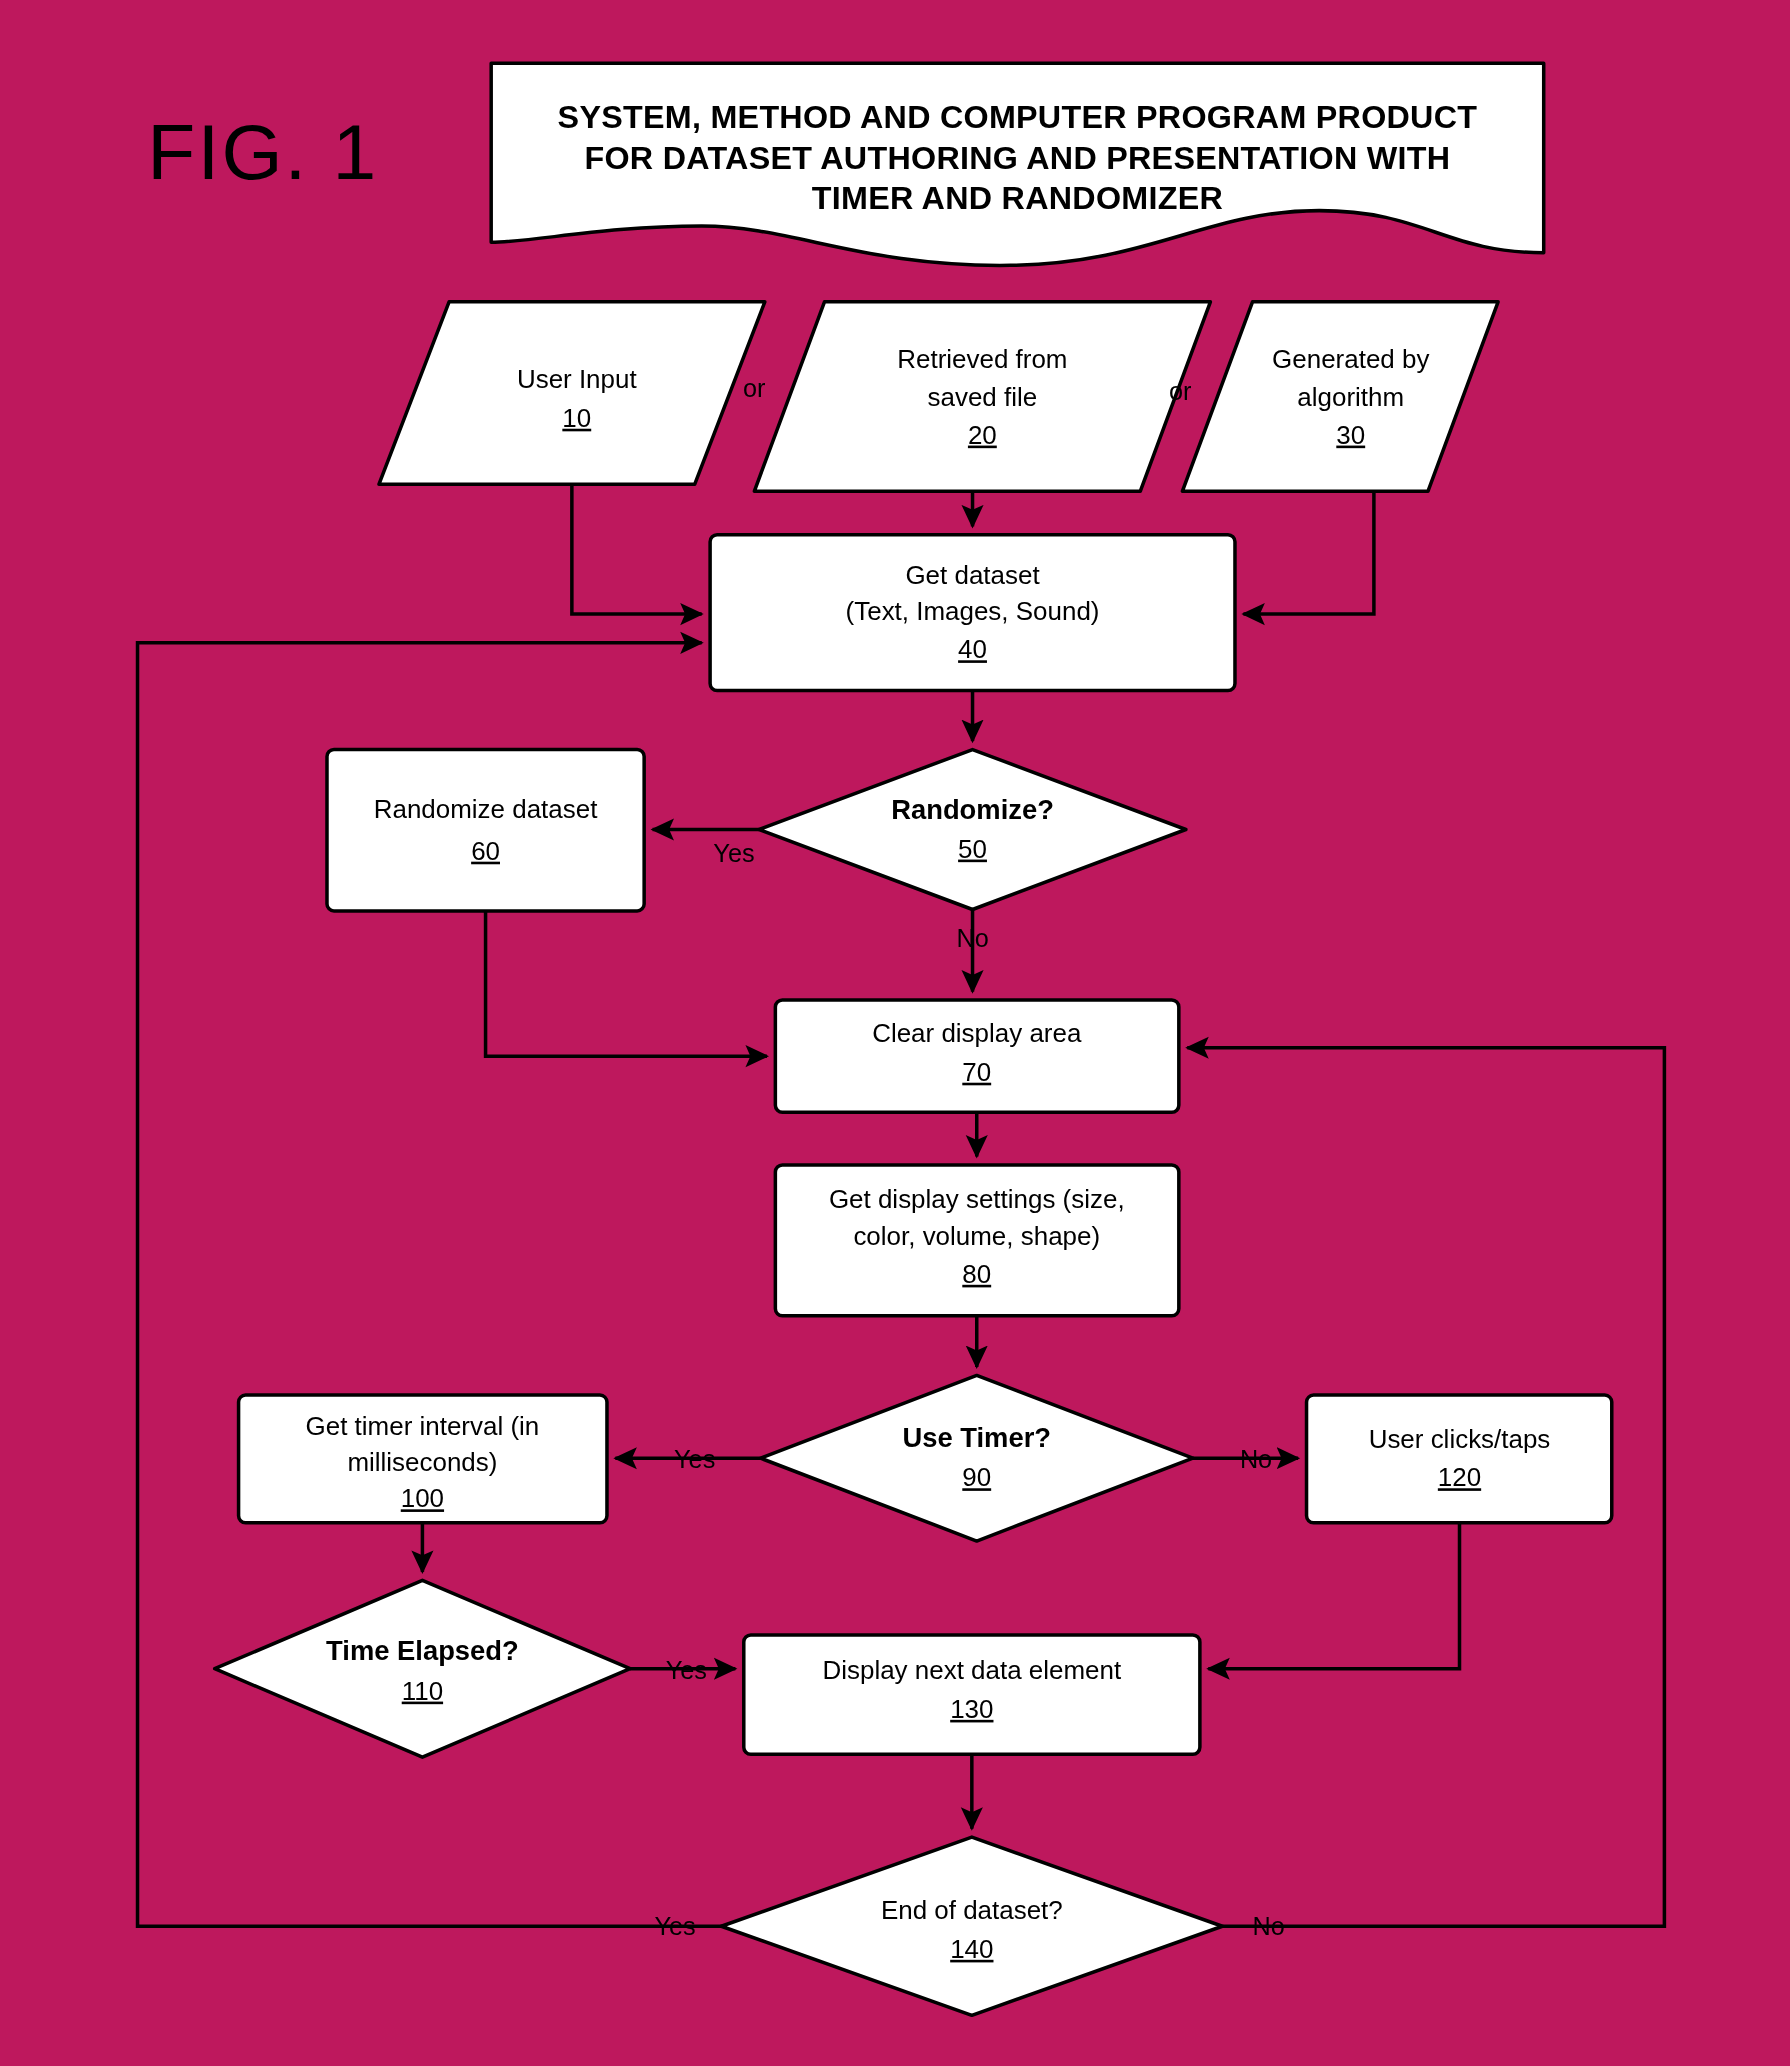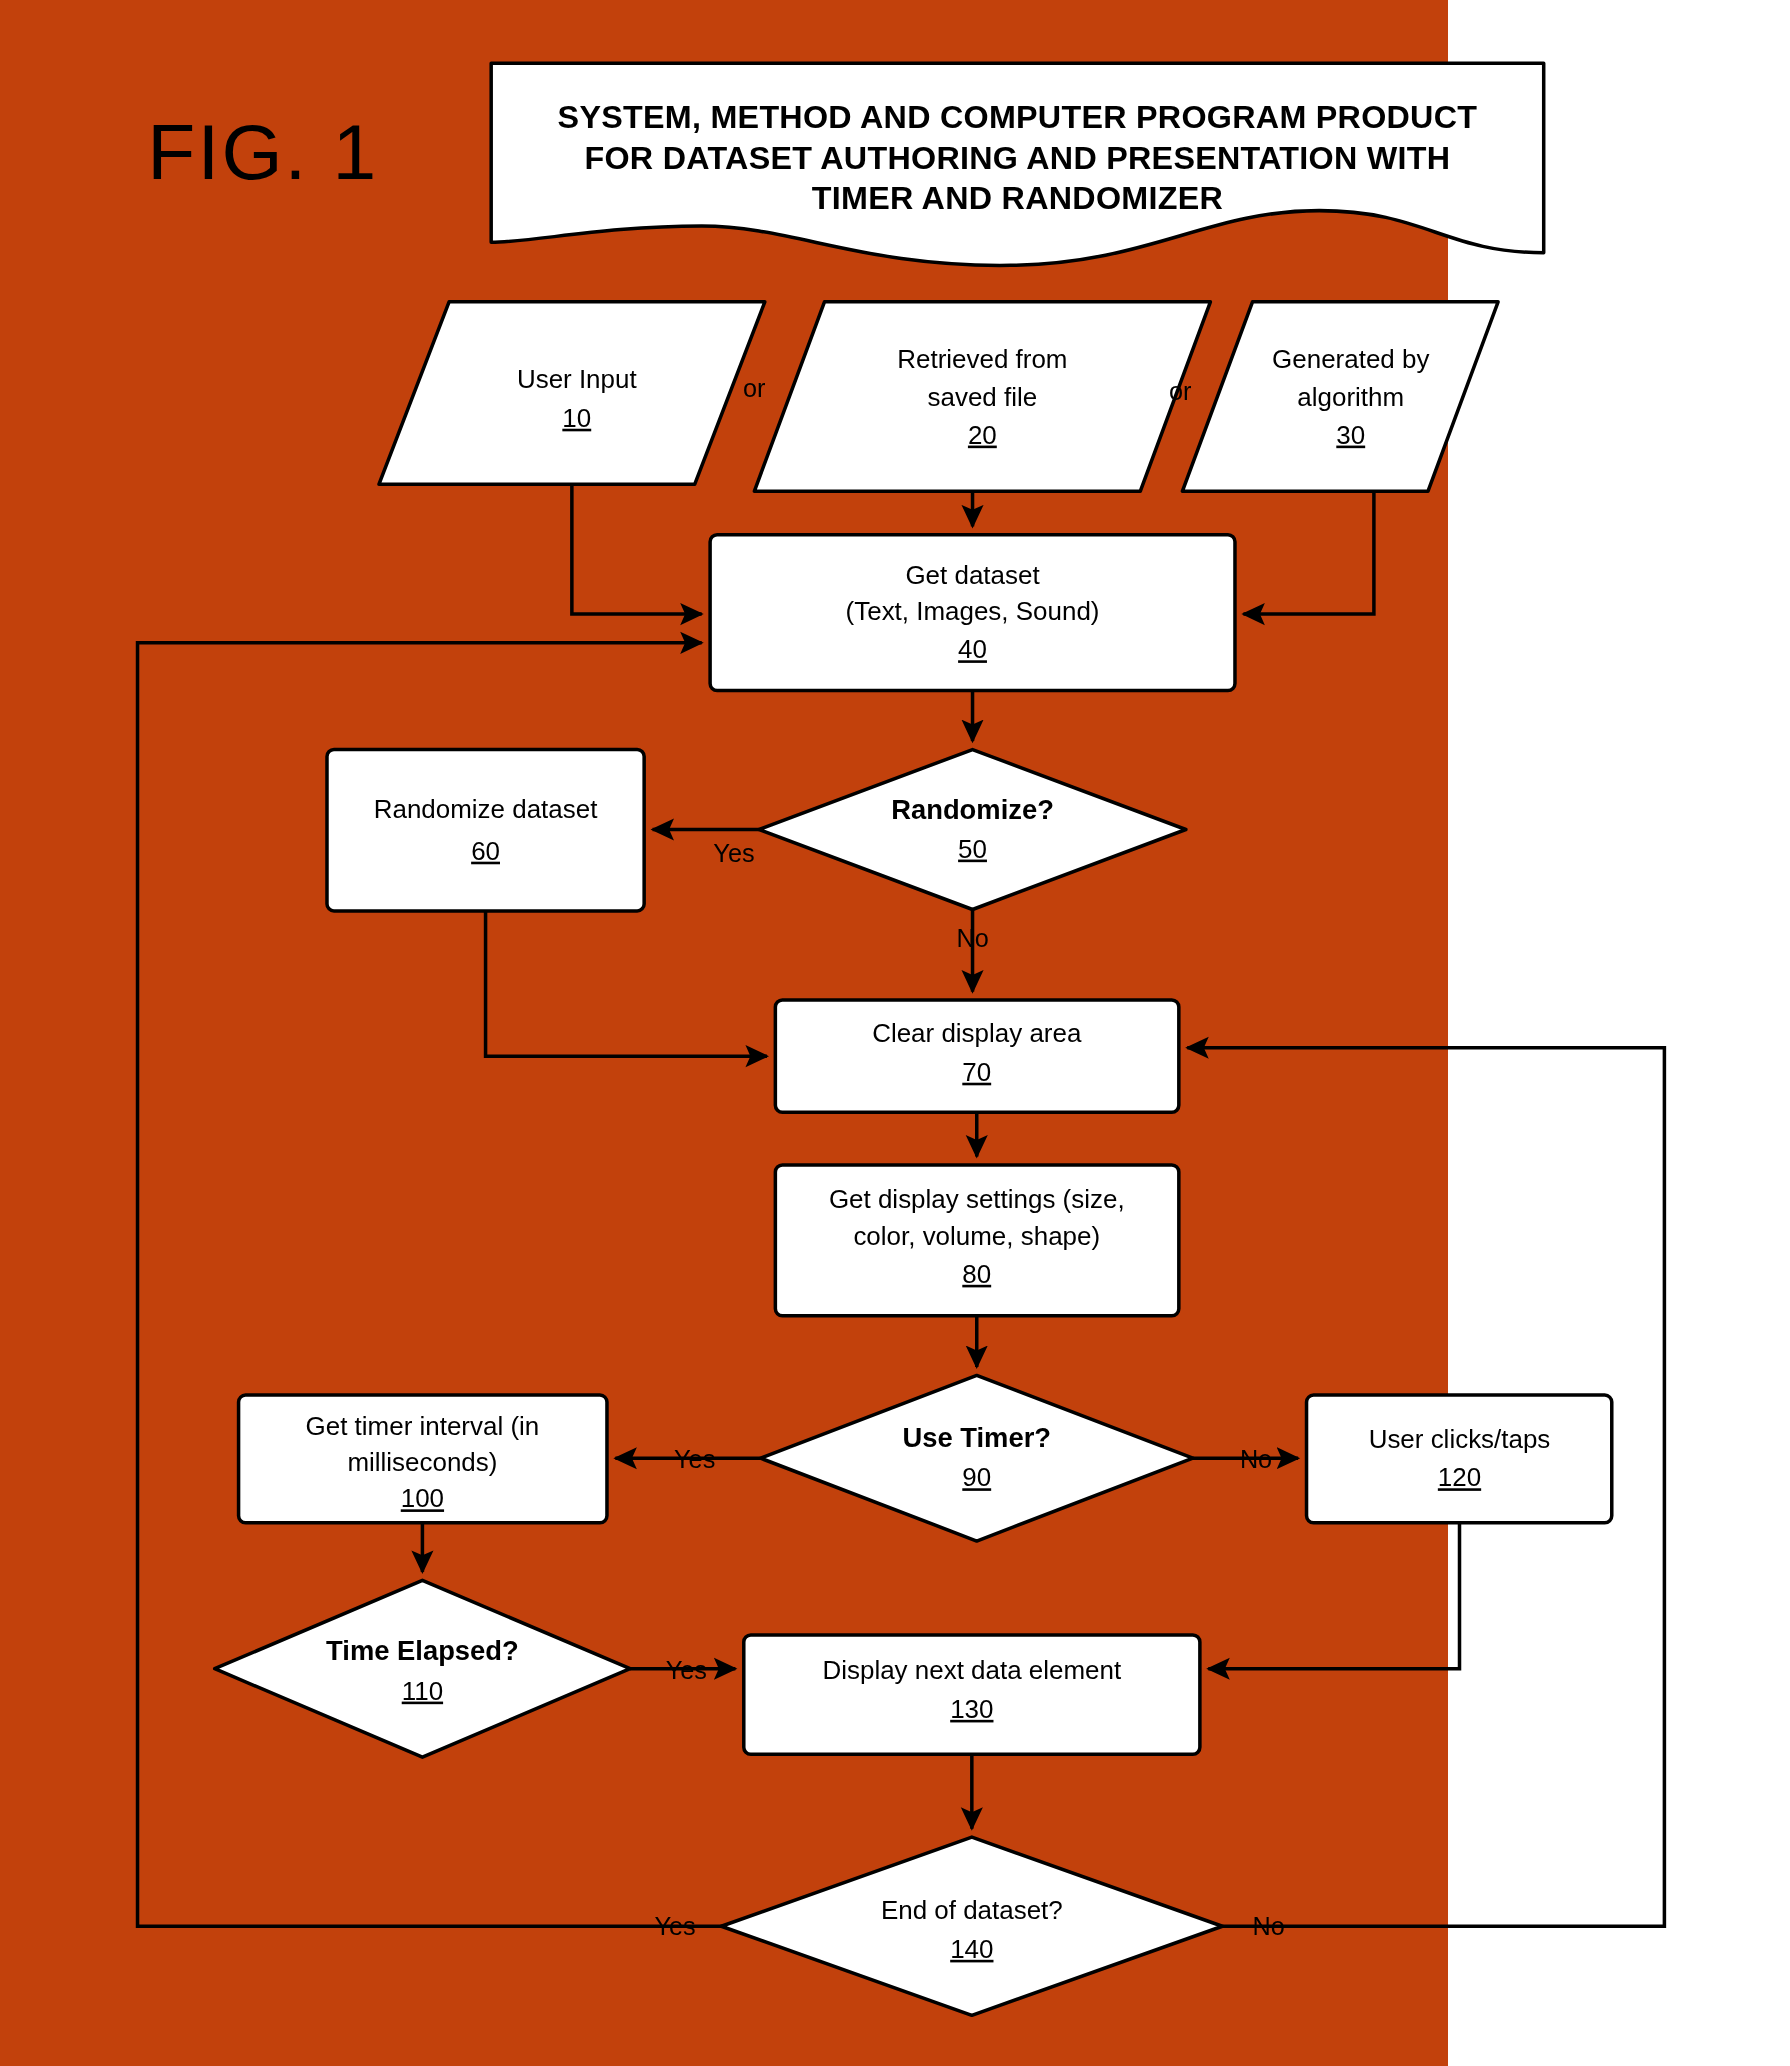--- a/index.html
+++ b/index.html
@@ -9,23 +9,23 @@
   }
   body {
     width: 1790px;
     height: 2066px;
     font-family: "Liberation Sans", sans-serif;
     color: #000000;
     overflow: hidden;
   }
   #figure-root {
     position: relative;
-    width: 1448px;
+    width: 1790px;
     height: 2066px;
-    background: #c2410c;
+    background: #be185d;
   }
   svg#flowchart {
     position: absolute;
     top: 0;
     left: 0;
     width: 1790px;
     height: 2066px;
     display: block;
   }
   .shape-stroke {

